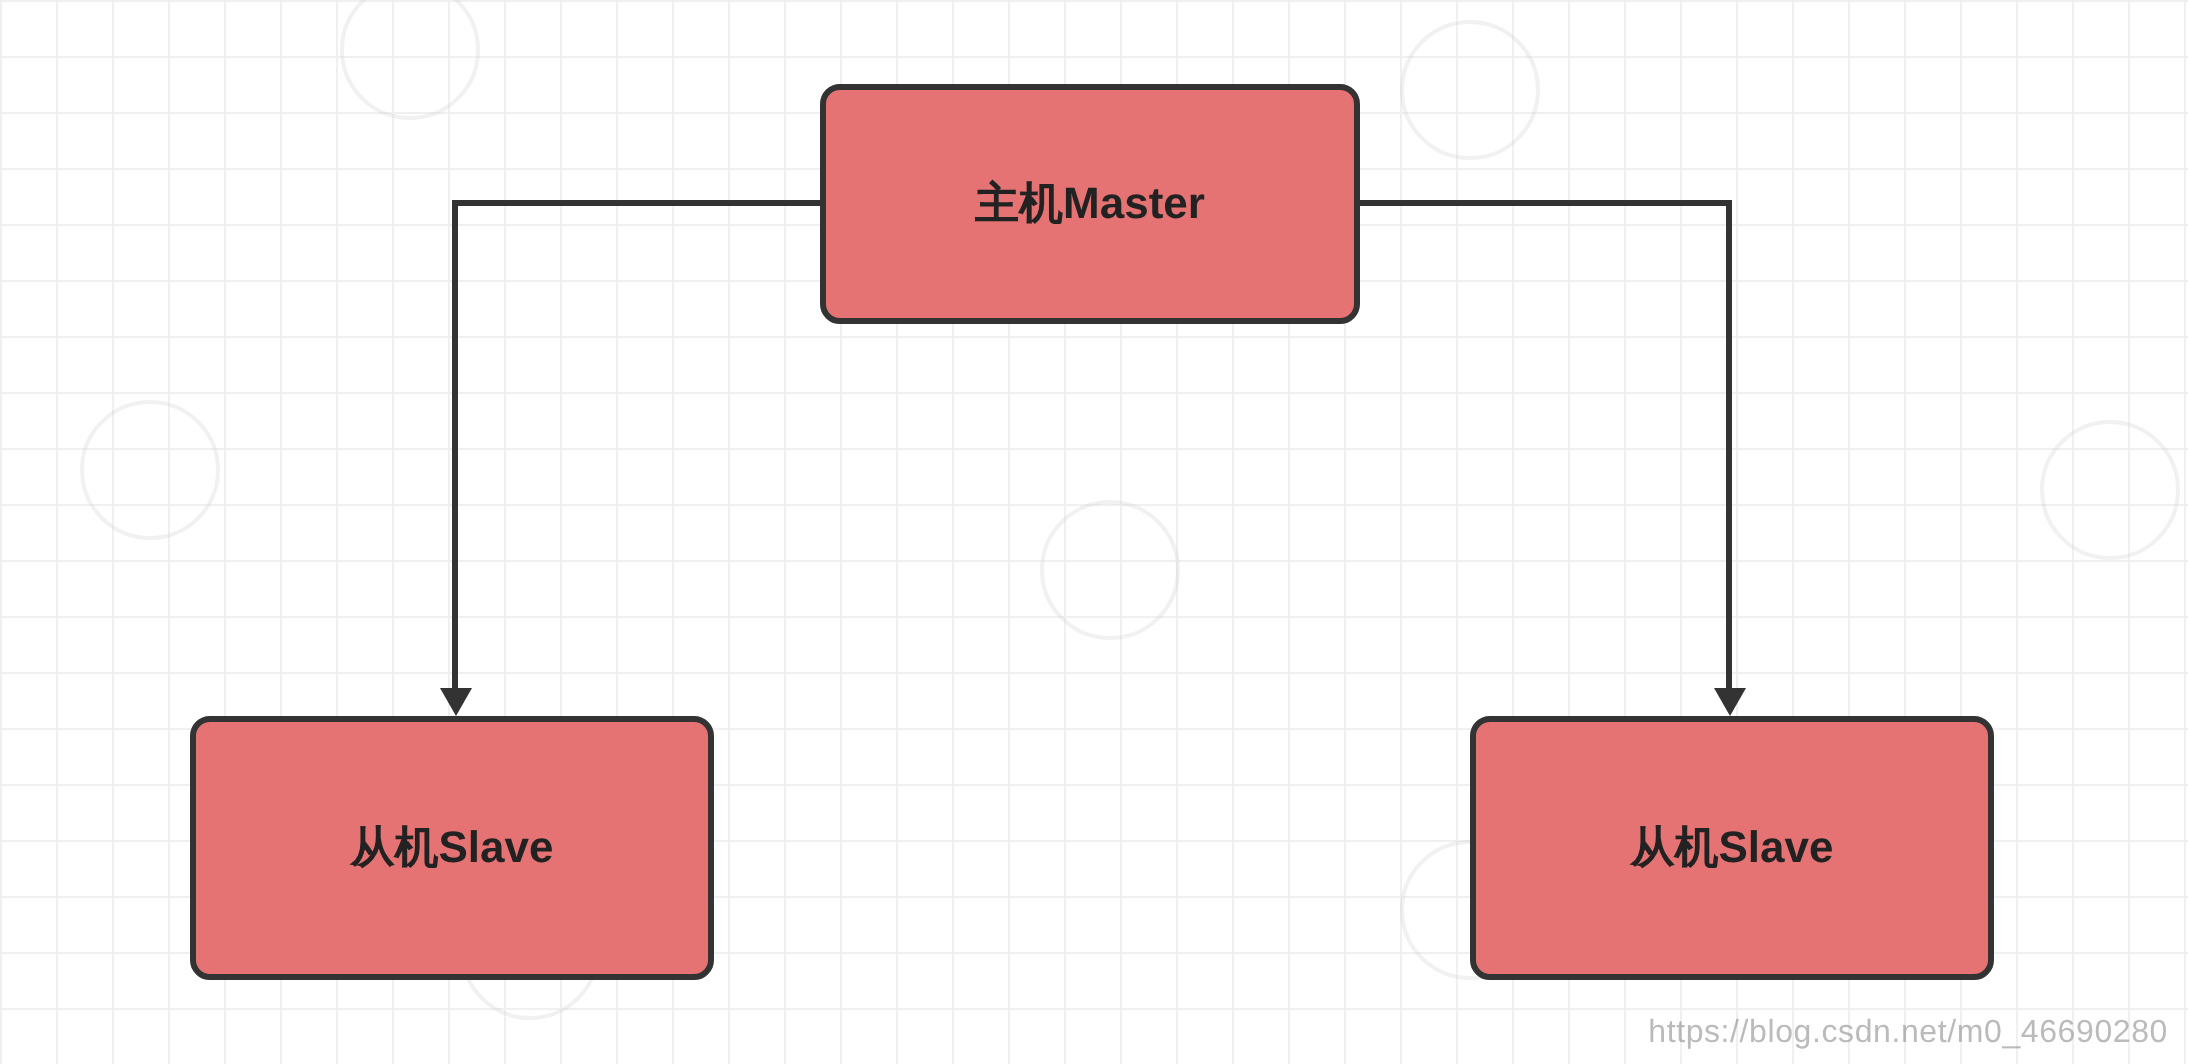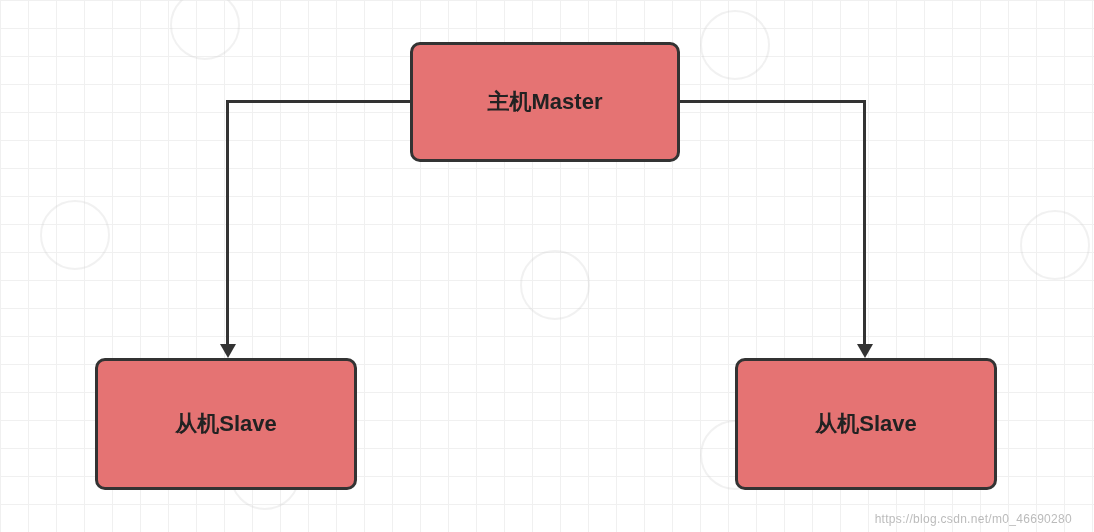--- a/index.html
+++ b/index.html
@@ -34,23 +34,23 @@
     .arrow-head {
       position: absolute;
       width: 0;
       height: 0;
       border-left: 8px solid transparent;
       border-right: 8px solid transparent;
       border-top: 14px solid #333333;
     }
     .watermark-text {
       position: absolute;
-      right: 22px;
+      right: 10px;
       bottom: 6px;
-      font-size: 12px;
+      font-size: 16px;
       color: rgba(120,120,120,0.5);
       font-family: Arial, sans-serif;
       letter-spacing: 0.3px;
     }
     .wm-circle {
       position: absolute;
       border: 2px solid rgba(200,200,200,0.25);
       border-radius: 50%;
       pointer-events: none;
     }

